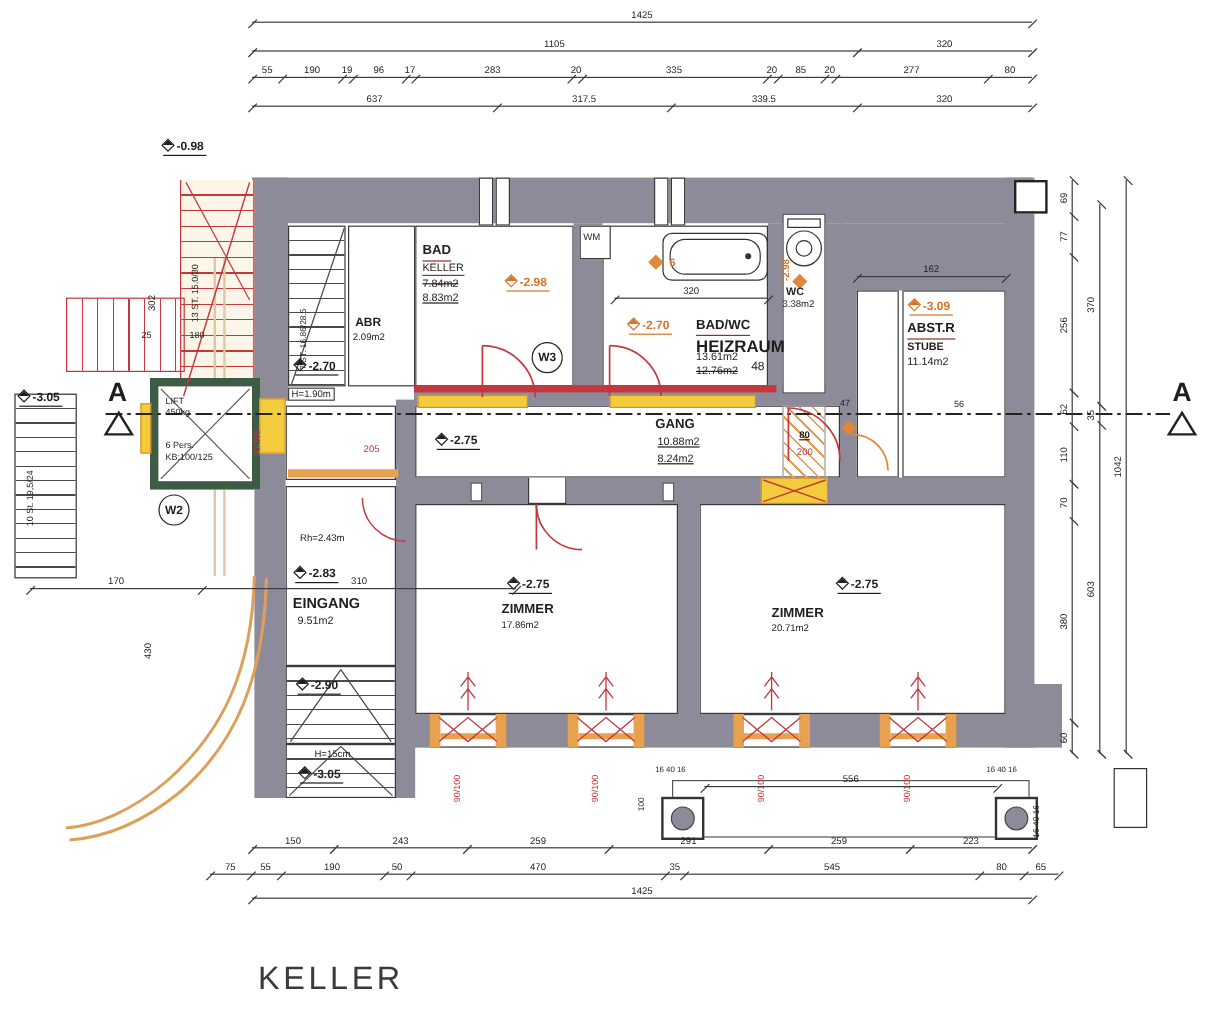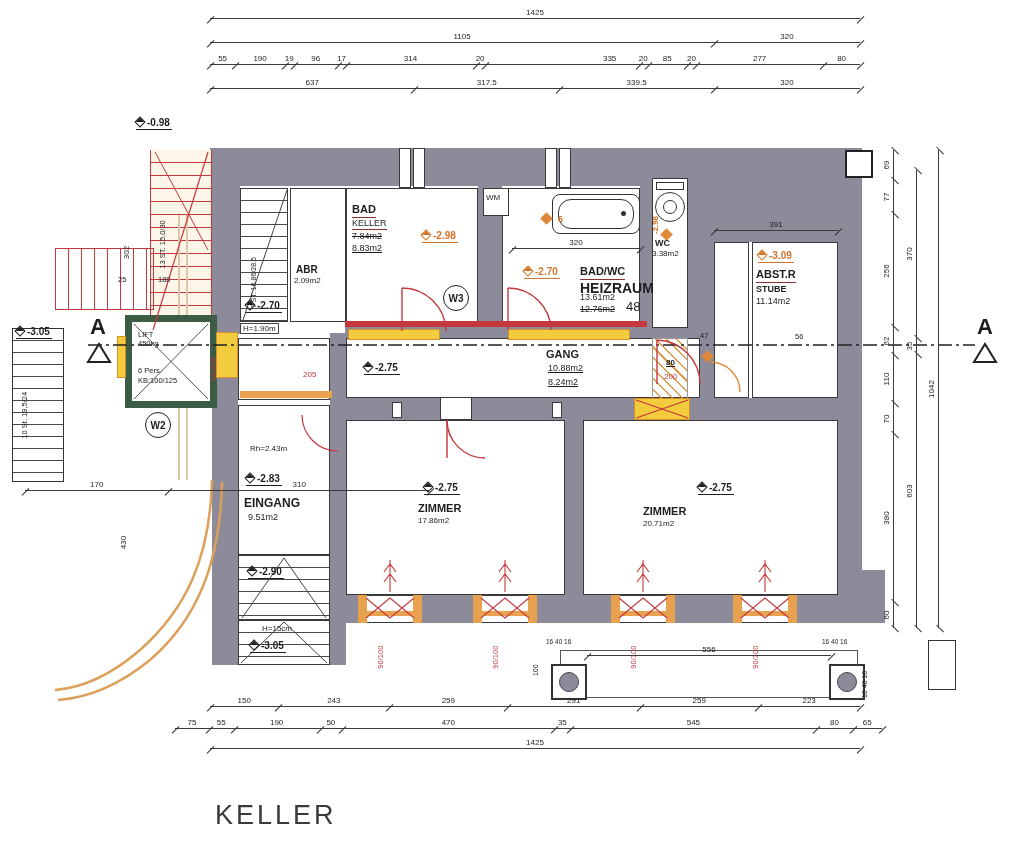--- a/index.html
+++ b/index.html
@@ -231,21 +231,21 @@
 
   <div class="t b" style="left:643px;top:505px;font-size:11px">ZIMMER</div>
   <div class="t" style="left:643px;top:519px;font-size:8px">20.71m2</div>
   <div class="elev" style="left:698px;top:482px"><span class="dm"></span><span>-2.75</span></div>
 
   <div class="t" style="left:138px;top:331px;font-size:7.5px"><span>LIFT</span></div>
   <div class="t" style="left:138px;top:340px;font-size:7.5px">450kg</div>
   <div class="t" style="left:138px;top:367px;font-size:7.5px">6 Pers.</div>
   <div class="t" style="left:138px;top:377px;font-size:7.5px">KB:100/125</div>
 
-  <div class="circle-mark" style="left:145px;top:412px">W2</div>
+  <div class="circle-mark" style="left:132px;top:412px">W2</div>
   <div class="circle-mark" style="left:443px;top:285px">W3</div>
   <div class="t" style="left:486px;top:193px;font-size:8px">WM</div>
   <div class="t or b" style="left:558px;top:214px">6</div>
 
   <div class="elev" style="left:136px;top:117px"><span class="dm"></span><span>-0.98</span></div>
   <div class="elev" style="left:16px;top:326px"><span class="dm"></span><span>-3.05</span></div>
   <div class="elev" style="left:246px;top:300px"><span class="dm"></span><span>-2.70</span></div>
   <div class="t boxnote" style="left:240px;top:323px;font-size:8px">H=1.90m</div>
   <div class="elev" style="left:248px;top:566px"><span class="dm"></span><span>-2.90</span></div>
   <div class="t" style="left:262px;top:624px;font-size:8px">H=15cm</div>
@@ -264,21 +264,21 @@
   <div class="t rot red" style="left:501px;top:660px;font-size:7.5px">90/100</div>
   <div class="t rot red" style="left:639px;top:660px;font-size:7.5px">90/100</div>
   <div class="t rot red" style="left:761px;top:660px;font-size:7.5px">90/100</div>
   <div class="t rot" style="left:540px;top:668px;font-size:7px">100</div>
   <div class="t rot" style="left:869px;top:690px;font-size:7px">16 40 16</div>
 
   <div class="t" style="left:118px;top:276px;font-size:7.5px">25</div>
   <div class="t" style="left:158px;top:276px;font-size:7.5px">180</div>
   <div class="t" style="left:700px;top:332px;font-size:7.5px">47</div>
   <div class="t" style="left:795px;top:333px;font-size:7.5px">56</div>
-  <div class="t" style="left:626px;top:300px;font-size:13px">48</div>
+  <div class="t" style="left:626px;top:300px;font-size:10px">48</div>
   <div class="t b ul2" style="left:666px;top:358px;font-size:8px">80</div>
   <div class="t red" style="left:664px;top:372px;font-size:8px">200</div>
   <div class="t red" style="left:303px;top:370px;font-size:8px">205</div>
   <div class="t" style="left:546px;top:638px;font-size:6.5px">16 40 16</div>
   <div class="t" style="left:822px;top:638px;font-size:6.5px">16 40 16</div>
 
   <div class="chain h" style="left:210px;top:18px;width:650px">
       <div class="tick" style="left: 0px;"></div>
       <div class="tick" style="left: 650px;"></div>
       <span class="chain-label" style="left: 325px;">1425</span>
@@ -296,25 +296,25 @@
       <span class="chain-label" style="left: 12.6325px;">55</span>
       <div class="tick" style="left: 74.8763px;"></div>
       <span class="chain-label" style="left: 50.0707px;">190</span>
       <div class="tick" style="left: 83.6042px;"></div>
       <span class="chain-label" style="left: 79.2403px;">19</span>
       <div class="tick" style="left: 127.703px;"></div>
       <span class="chain-label" style="left: 105.654px;">96</span>
       <div class="tick" style="left: 135.512px;"></div>
       <span class="chain-label" style="left: 131.608px;">17</span>
       <div class="tick" style="left: 265.512px;"></div>
-      <span class="chain-label" style="left: 200.512px;">314</span>
+      <span class="chain-label" style="left: 200.512px;">283</span>
       <div class="tick" style="left: 274.7px;"></div>
       <span class="chain-label" style="left: 270.106px;">20</span>
       <div class="tick" style="left: 428.587px;"></div>
-      <span class="chain-label" style="left: 351.643px; margin-left: 48px;">335</span>
+      <span class="chain-label" style="left: 351.643px;">335</span>
       <div class="tick" style="left: 437.774px;"></div>
       <span class="chain-label" style="left: 433.18px;">20</span>
       <div class="tick" style="left: 476.82px;"></div>
       <span class="chain-label" style="left: 457.297px;">85</span>
       <div class="tick" style="left: 486.007px;"></div>
       <span class="chain-label" style="left: 481.413px;">20</span>
       <div class="tick" style="left: 613.251px;"></div>
       <span class="chain-label" style="left: 549.629px;">277</span>
       <div class="tick" style="left: 650px;"></div>
       <span class="chain-label" style="left: 631.625px;">80</span>
@@ -412,21 +412,21 @@
       <span class="chain-label" style="left: 274.219px;">310</span>
     </div>
   <div class="chain h" style="left:512px;top:248px;width:128px">
       <div class="tick" style="left: 0px;"></div>
       <div class="tick" style="left: 128px;"></div>
       <span class="chain-label" style="left: 64px;">320</span>
     </div>
   <div class="chain h" style="left:714px;top:230px;width:124px">
       <div class="tick" style="left: 0px;"></div>
       <div class="tick" style="left: 124px;"></div>
-      <span class="chain-label" style="left: 62px;">391</span>
+      <span class="chain-label" style="left: 62px;">162</span>
     </div>
   <div class="chain h" style="left:587px;top:655px;width:244px">
       <div class="tick" style="left: 0px;"></div>
       <div class="tick" style="left: 244px;"></div>
       <span class="chain-label" style="left: 122px;">556</span>
     </div>
 
   <div class="title" style="left:215px;top:800px">KELLER</div>
 </div>
 

